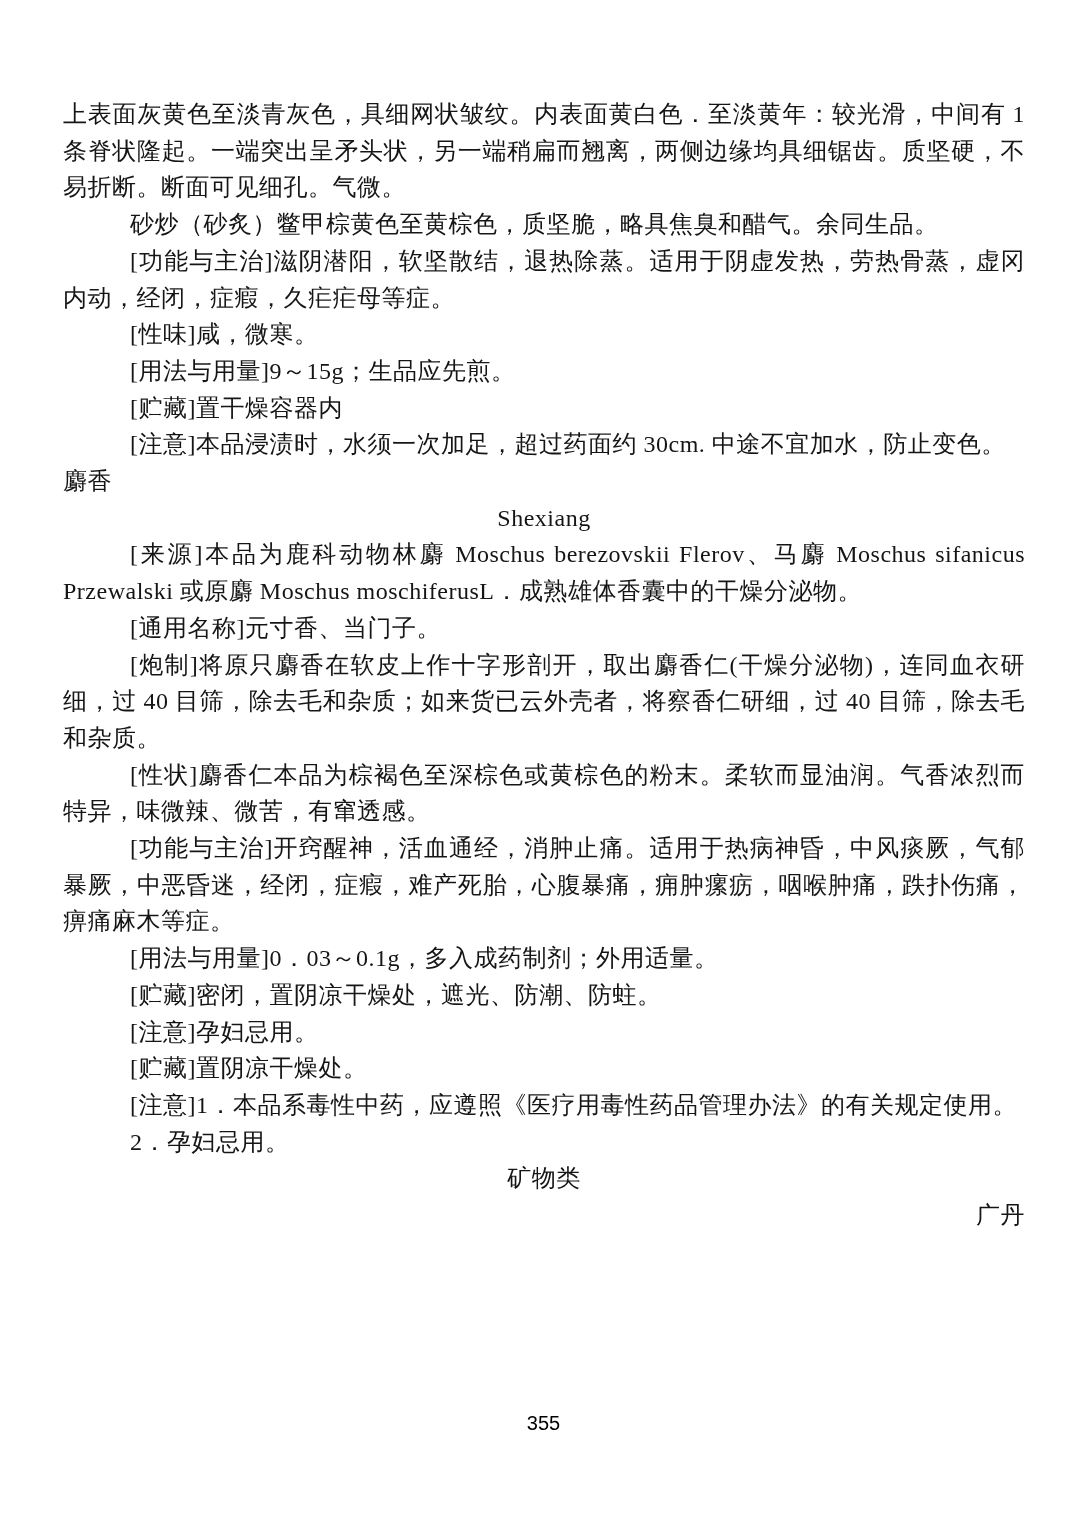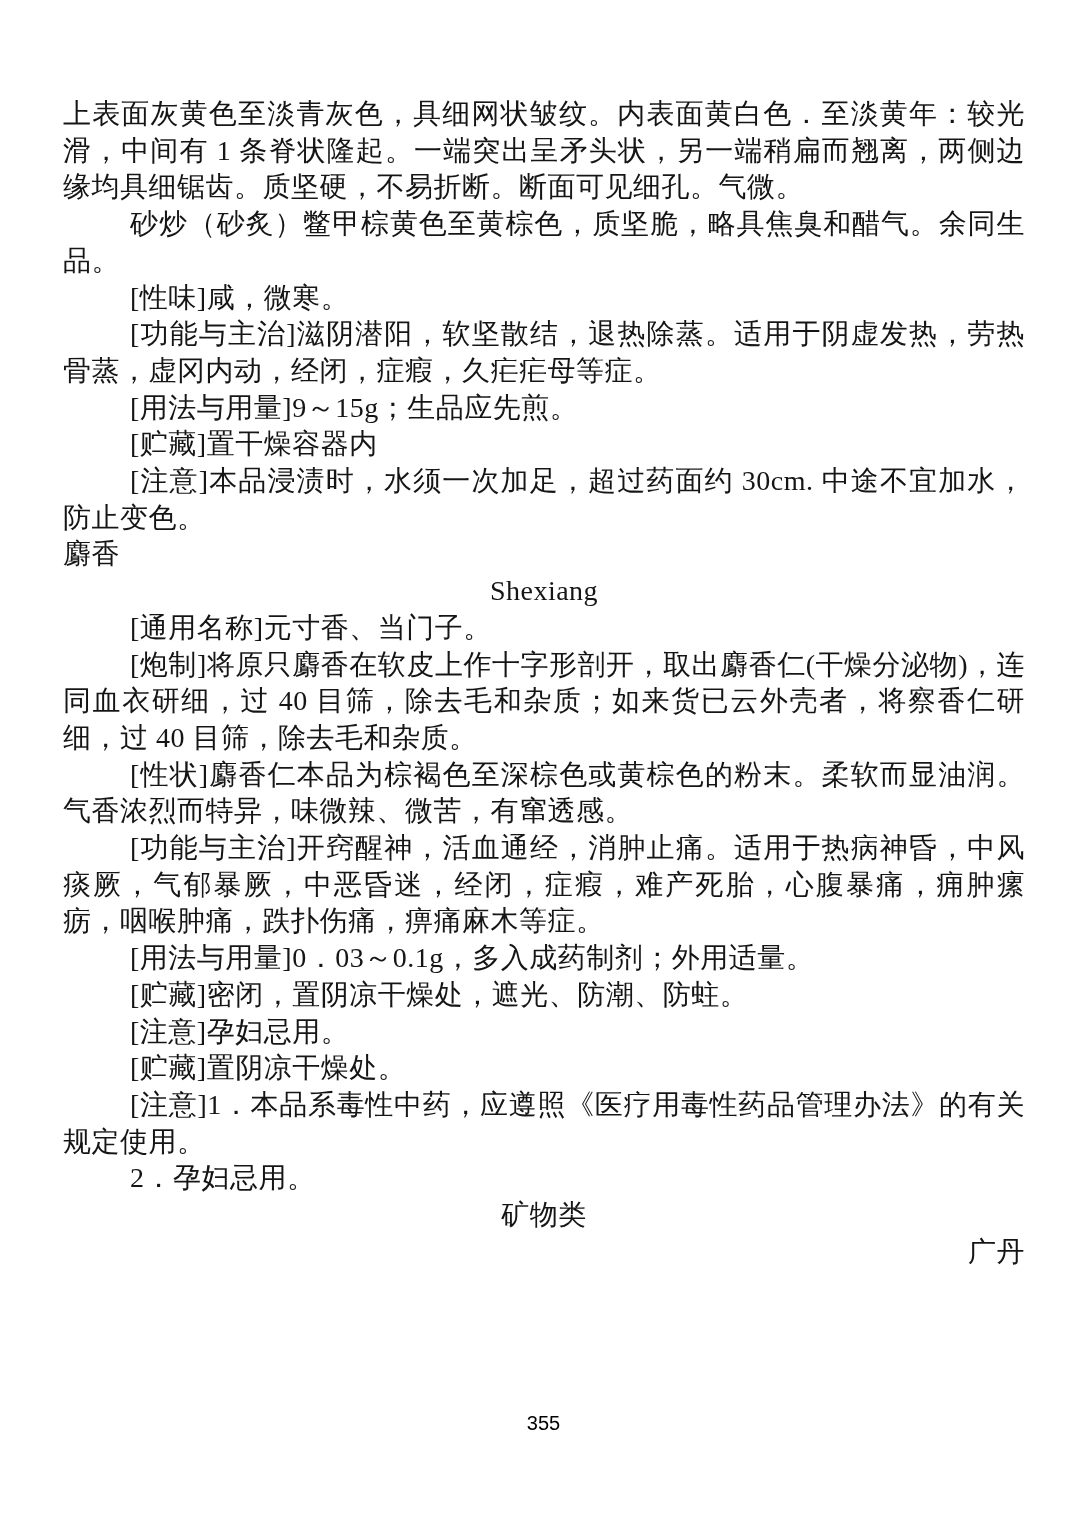--- a/index.html
+++ b/index.html
@@ -14,21 +14,21 @@
     background: #ffffff;
     overflow: hidden;
     font-family: "Liberation Serif", "DejaVu Serif", serif;
     color: #151515;
   }
   .content {
     position: absolute;
     top: 96px;
     left: 63px;
     width: 962px;
-    font-size: 28px;
+    font-size: 24px;
     line-height: 36.7px;
     text-align: justify;
     letter-spacing: 0.5px;
   }
   .content p {
     margin: 0;
     padding: 0;
   }
   .indent {
     text-indent: 67px;
@@ -62,29 +62,30 @@
   }
 </style>
 </head>
 <body>
 
 <div class="page">
   <div class="content">
 
     <p>上表面灰黄色至淡青灰色，具细网状皱纹。内表面黄白色．至淡黄年：较光滑，中间有 1 条脊状隆起。一端突出呈矛头状，另一端稍扁而翘离，两侧边缘均具细锯齿。质坚硬，不易折断。断面可见细孔。气微。</p>
     <p class="indent">砂炒（砂炙）鳖甲棕黄色至黄棕色，质坚脆，略具焦臭和醋气。余同生品。</p>
+    <p class="indent">[功能与主治]滋阴潜阳，软坚散结，退热除蒸。适用于阴虚发热，劳热骨蒸，虚冈内动，经闭，症瘕，久疟疟母等症。</p>
     <p class="indent">[性味]咸，微寒。</p>
-    <p class="indent">[功能与主治]滋阴潜阳，软坚散结，退热除蒸。适用于阴虚发热，劳热骨蒸，虚冈内动，经闭，症瘕，久疟疟母等症。</p>
     <p class="indent">[用法与用量]9～15g；生品应先煎。</p>
     <p class="indent">[贮藏]置干燥容器内</p>
     <p class="indent">[注意]本品浸渍时，水须一次加足，超过药面约 30cm. 中途不宜加水，防止变色。</p>
 
     <p class="h-shexiang">麝香</p>
     <p class="h-pinyin">Shexiang</p>
 
+    <p class="indent">[来源]本品为鹿科动物林麝 Moschus berezovskii Flerov、马麝 Moschus sifanicus Przewalski 或原麝 Moschus moschiferusL．成熟雄体香囊中的干燥分泌物。</p>
     <p class="indent">[通用名称]元寸香、当门子。</p>
     <p class="indent">[炮制]将原只麝香在软皮上作十字形剖开，取出麝香仁(干燥分泌物)，连同血衣研细，过 40 目筛，除去毛和杂质；如来货已云外壳者，将察香仁研细，过 40 目筛，除去毛和杂质。</p>
     <p class="indent">[性状]麝香仁本品为棕褐色至深棕色或黄棕色的粉末。柔软而显油润。气香浓烈而特异，味微辣、微苦，有窜透感。</p>
     <p class="indent">[功能与主治]开窍醒神，活血通经，消肿止痛。适用于热病神昏，中风痰厥，气郁暴厥，中恶昏迷，经闭，症瘕，难产死胎，心腹暴痛，痈肿瘰疬，咽喉肿痛，跌扑伤痛，痹痛麻木等症。</p>
     <p class="indent">[用法与用量]0．03～0.1g，多入成药制剂；外用适量。</p>
     <p class="indent">[贮藏]密闭，置阴凉干燥处，遮光、防潮、防蛀。</p>
     <p class="indent">[注意]孕妇忌用。</p>
     <p class="indent">[贮藏]置阴凉干燥处。</p>
     <p class="indent">[注意]1．本品系毒性中药，应遵照《医疗用毒性药品管理办法》的有关规定使用。</p>
     <p class="indent">2．孕妇忌用。</p>

